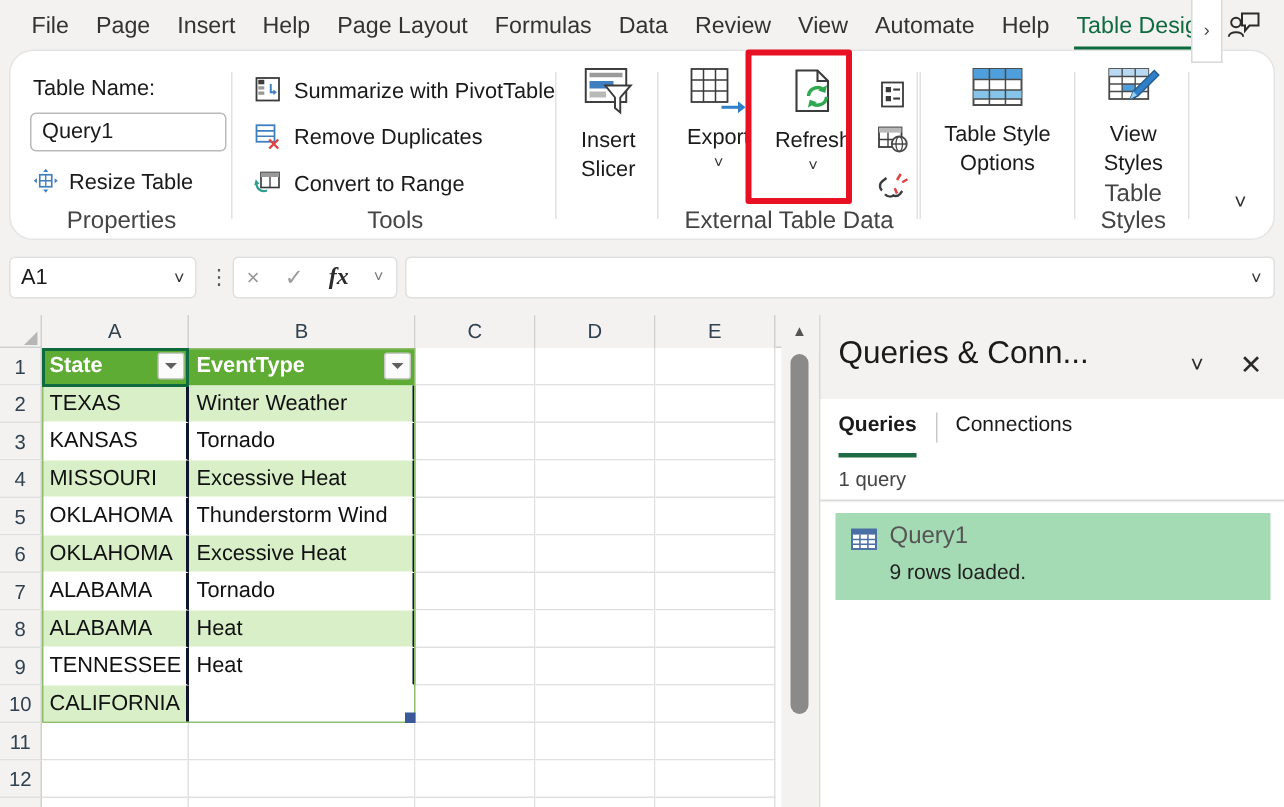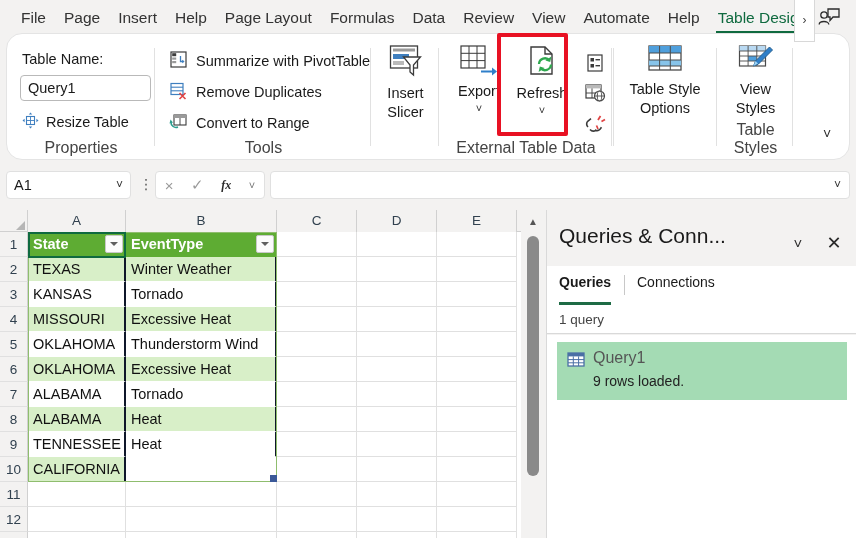--- a/index.html
+++ b/index.html
@@ -119,21 +119,21 @@
   .namebox .nb-chev { margin-left:auto; font-size:12px; color:#333; }
   .dots { position:absolute; left:139px; top:12px; width:10px; text-align:center;
           font-size:14px; color:#555; line-height:14px; letter-spacing:0; }
   .fxgrp {
     position:absolute; left:155px; top:6px; width:110px; height:28px;
     background:#fff; border:1px solid #e0e0e0; border-radius:4px;
     display:flex; align-items:center; justify-content:space-around;
   }
   .fxgrp span { font-size:15px; color:#9a9a9a; }
   .fxgrp .fx { font-family:"Liberation Serif", serif; font-style:italic;
-               font-weight:bold; color:#2b2b2b; font-size:12px; }
+               font-weight:bold; color:#2b2b2b; font-size:16px; }
   .fxgrp .fxchev { font-size:11px; color:#777; }
   .finput {
     position:absolute; left:270px; top:6px; width:580px; height:28px;
     background:#fff; border:1px solid #e0e0e0; border-radius:4px;
     display:flex; align-items:center; padding:0 8px;
     font-size:14.5px; color:#1a1a1a;
   }
   .finput .fi-chev { margin-left:auto; font-size:12px; color:#333; }
 
   

